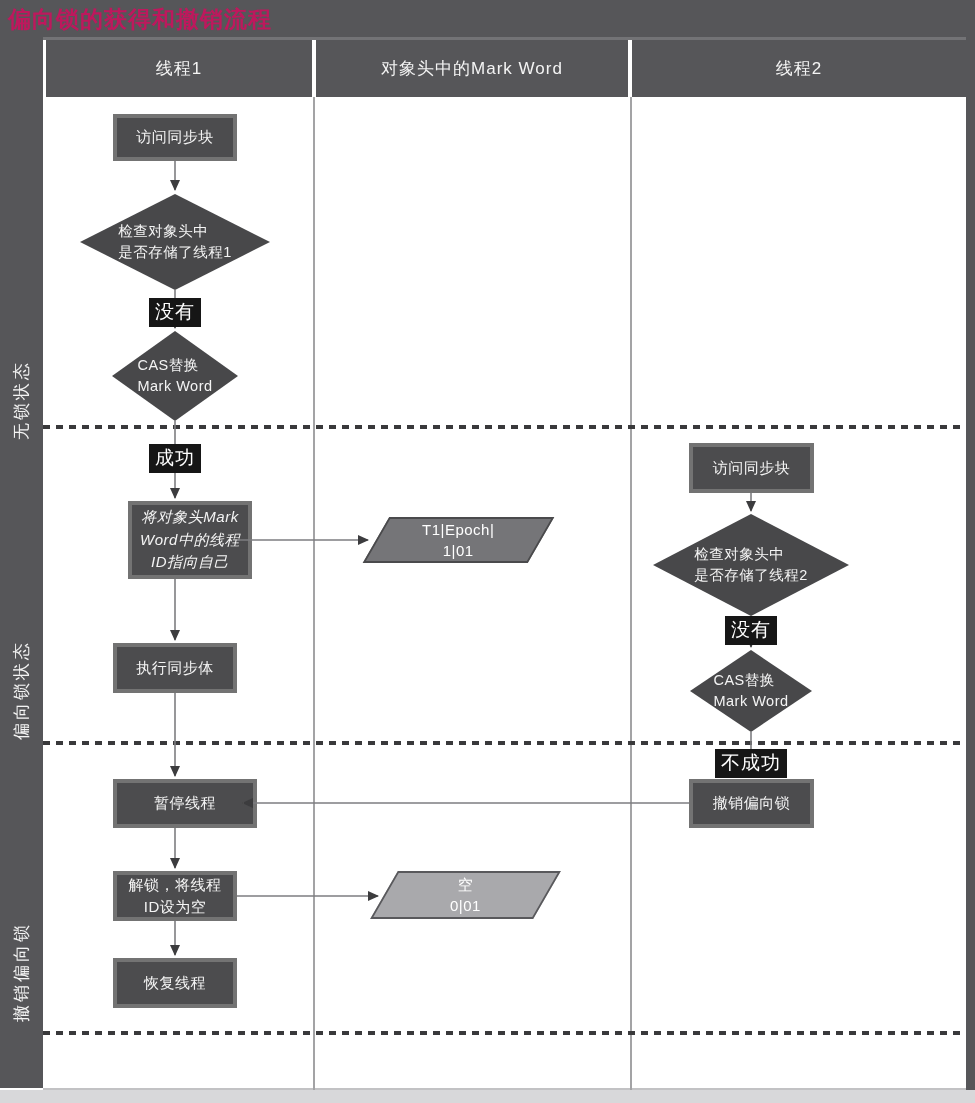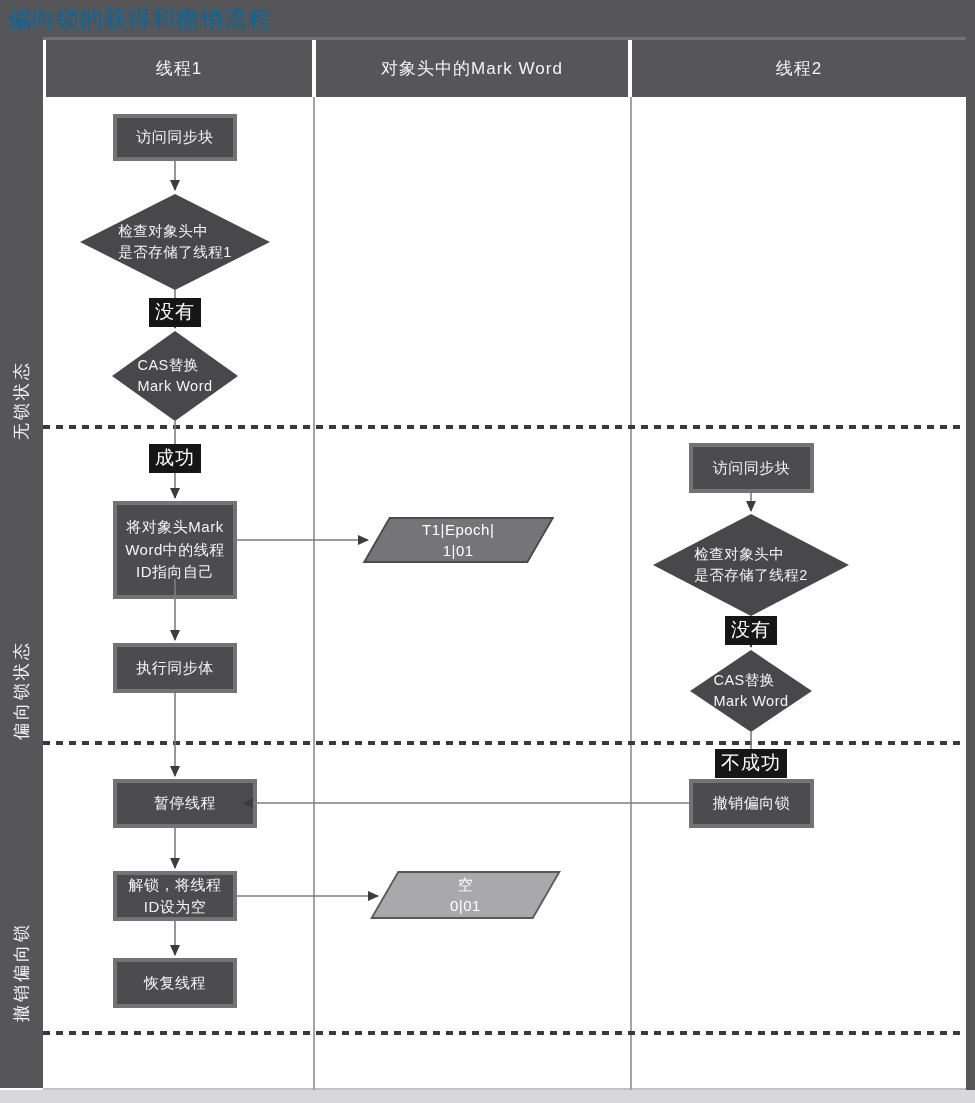--- a/index.html
+++ b/index.html
@@ -5,21 +5,21 @@
   :root{
     --chrome:#565659; --node:#4c4c4e; --diamond:#48484a; --badge:#161616;
     --par-dark:#757578; --par-light:#a9a9ac; --arrow:#7d7d80; --arrowhead:#3c3c3e;
     --dash:#39393b; --divider:#a3a3a5; --canvas:#ffffff; --outside:#d8d8da; --text:#f4f4f4;
   }
   *{margin:0;padding:0;box-sizing:border-box;}
   body{font-family:"Liberation Sans","DejaVu Sans",sans-serif;background:#e9e9ea;}
   .stage{position:relative;width:975px;height:1103px;background:var(--canvas);overflow:hidden;}
   .titlebar{position:absolute;left:0;top:0;width:975px;height:37px;background:var(--chrome);}
   .seam{position:absolute;left:0;top:37px;width:975px;height:3px;background:#737376;}
-  .title{position:absolute;left:8px;top:4px;color:#0369a1;font-size:23px;font-weight:400;letter-spacing:1px;white-space:nowrap;}
+  .title{position:absolute;left:8px;top:4px;color:#be185d;font-size:23px;font-weight:700;letter-spacing:1px;white-space:nowrap;}
   .sidebar{position:absolute;left:0;top:0;width:43px;height:1088px;background:var(--chrome);}
   .rightstrip{position:absolute;left:966px;top:0;width:9px;height:1090px;background:var(--chrome);}
   .outside-bottom{position:absolute;left:0;top:1090px;width:975px;height:13px;background:var(--outside);}
   .content{position:absolute;left:43px;top:97px;width:923px;height:993px;background:var(--canvas);border-bottom:2px solid #c2c2c4;}
   .lane-divider{position:absolute;top:97px;width:2px;height:993px;background:var(--divider);}
   .header{position:absolute;top:40px;height:57px;background:var(--chrome);display:flex;align-items:center;justify-content:center;color:var(--text);font-size:17px;letter-spacing:1px;}
   .phase-label{position:absolute;left:0;width:43px;height:0;}
   .phase-label span{position:absolute;left:21px;top:0;transform:translate(-50%,-50%) rotate(-90deg);white-space:nowrap;color:var(--text);font-size:17px;letter-spacing:3px;}
   .dashed{position:absolute;left:43px;width:923px;height:4px;background:repeating-linear-gradient(90deg,var(--dash) 0 7px,transparent 7px 13px);}
   .rect-node{position:absolute;background:var(--node);border:4px solid #737373;color:var(--text);display:flex;align-items:center;justify-content:center;text-align:center;font-size:15px;line-height:1.5;white-space:pre-line;letter-spacing:0.5px;}
@@ -64,21 +64,21 @@
     </div>
   <div class="phase-label" style="top:972px;">
       <span>撤销偏向锁</span>
     </div>
 
   <div class="rect-node" style="left:113px;top:114px;width:124px;height:47px;">访问同步块</div>
   <div class="diamond" style="left:80px;top:194px;width:190px;height:96px;">检查对象头中
 是否存储了线程1</div>
   <div class="diamond" style="left:112px;top:331px;width:126px;height:90px;">CAS替换
 Mark Word</div>
-  <div class="rect-node" style="left:113px;top:501px;width:124px;height:98px;">将对象头Mark
+  <div class="rect-node" style="left:128px;top:501px;width:124px;height:78px;font-style:italic;">将对象头Mark
 Word中的线程
 ID指向自己</div>
   <div class="rect-node" style="left:113px;top:643px;width:124px;height:50px;">执行同步体</div>
   <div class="rect-node" style="left:113px;top:779px;width:144px;height:49px;">暂停线程</div>
   <div class="rect-node" style="left:113px;top:871px;width:124px;height:50px;">解锁，将线程
 ID设为空</div>
   <div class="rect-node" style="left:113px;top:958px;width:124px;height:50px;">恢复线程</div>
 
   <div class="para dark" style="left:376px;top:517px;width:165px;height:46px;">
       <span>T1|Epoch|

